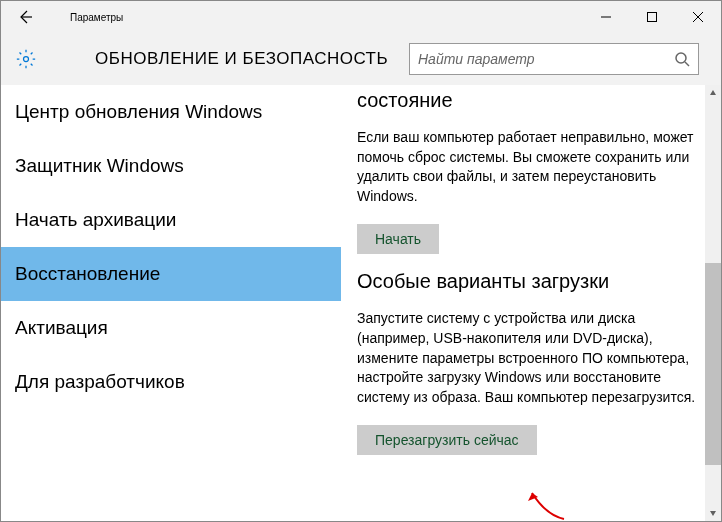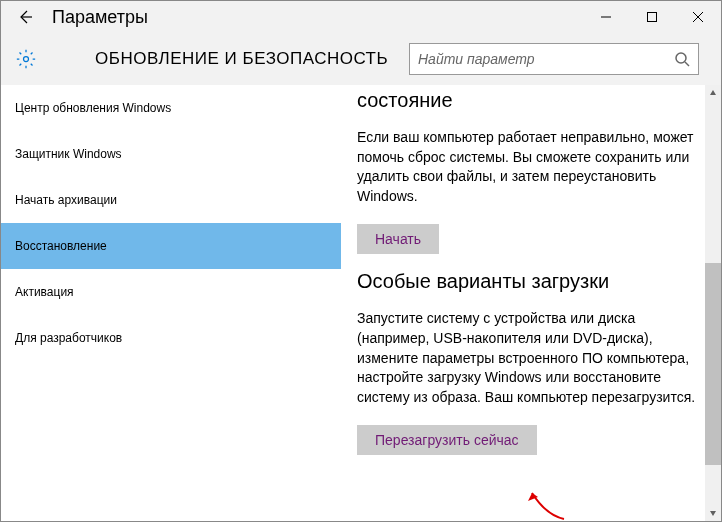--- a/index.html
+++ b/index.html
@@ -22,23 +22,23 @@
     .back-btn {
       width: 48px;
       height: 32px;
       display: flex;
       align-items: center;
       justify-content: center;
       cursor: pointer;
     }
     .back-btn svg { width: 16px; height: 16px; }
     .title-text {
-      font-size: 18px;
-      color: #000;
-      margin-left: 3px;
+      font-size: 10px;
+      color: #000;
+      margin-left: 21px;
     }
     .win-controls {
       position: absolute;
       right: 0;
       top: 0;
       display: flex;
     }
     .win-btn {
       width: 46px;
       height: 32px;
@@ -103,21 +103,21 @@
       height: calc(100% - 84px);
       background: #fff;
     }
     .sidebar {
       width: 340px;
       background: #fff;
       overflow-y: auto;
     }
     .sidebar-item {
       padding: 16px 14px;
-      font-size: 12px;
+      font-size: 19px;
       color: #000;
       cursor: pointer;
     }
     .sidebar-item.active {
       background: #70b8ea;
     }
     .content {
       flex: 1;
       padding: 0 24px 0 16px;
       overflow-y: auto;
@@ -135,21 +135,21 @@
       font-size: 14px;
       color: #000;
       line-height: 1.4;
       margin-bottom: 18px;
     }
     .action-btn {
       background: #ccc;
       border: none;
       padding: 7px 18px;
       font-size: 14px;
-      color: #701a75;
+      color: #14532d;
       cursor: pointer;
       font-family: inherit;
     }
     .scrollbar {
       position: absolute;
       right: 0;
       top: 84px;
       bottom: 0;
       width: 16px;
       background: #f0f0f0;

